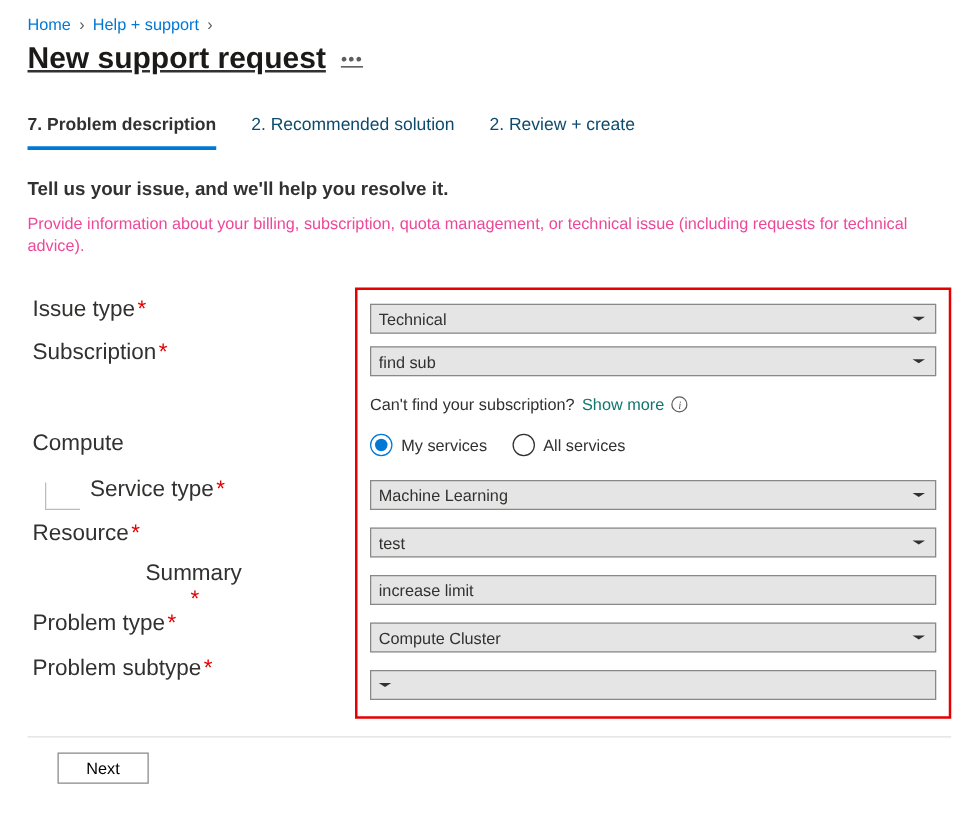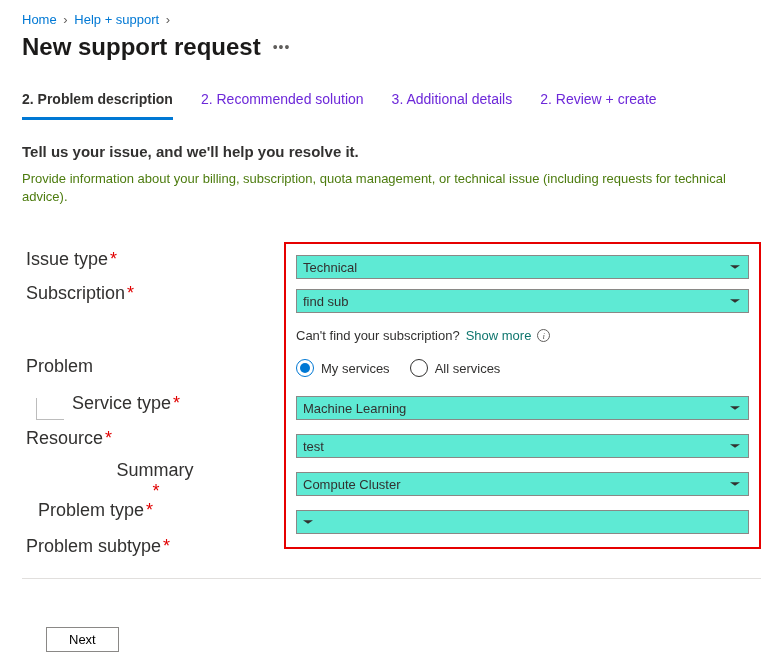--- a/index.html
+++ b/index.html
@@ -7,71 +7,71 @@
       font-family: "Segoe UI", -apple-system, sans-serif;
       font-size: 13px;
       color: #323130;
       background: #fff;
       width: 783px;
       padding: 12px 22px 0 22px;
     }
     .breadcrumb { font-size: 13px; margin-bottom: 6px; }
     .breadcrumb a { color: #0078d4; text-decoration: none; }
     .breadcrumb .sep { color: #605e5c; margin: 0 3px; }
-    .page-title-row { display: flex; align-items: center; gap: 12px; margin-bottom: 30px; }
+    .page-title-row { display: flex; align-items: center; gap: 12px; margin-bottom: 30px; text-decoration: underline; }
     .page-title { font-size: 24px; font-weight: 600; color: #1b1a19; }
     .more-dots { letter-spacing: 1px; color: #605e5c; cursor: pointer; font-size: 14px; }
     .tabs {
       display: flex;
       gap: 28px;
       border-bottom: 1px solid transparent;
       margin-bottom: 22px;
     }
     .tab {
       font-size: 14px;
-      color: #6d28d9;
+      color: #0c4a6e;
       padding-bottom: 10px;
       cursor: pointer;
       border-bottom: 3px solid transparent;
     }
     .tab.active {
       color: #323130;
       font-weight: 600;
       border-bottom-color: #0078d4;
     }
     .section-heading {
       font-size: 15px;
       font-weight: 600;
       margin-bottom: 10px;
     }
     .section-desc {
       font-size: 13px;
-      color: #4d7c0f;
-      margin-bottom: 36px;
+      color: #ec4899;
+      margin-bottom: 24px;
       line-height: 1.4;
     }
     .hl-box {
       border: 2px solid #e60000;
       padding: 6px 6px 8px 6px;
     }
     .form-area {
       display: grid;
       grid-template-columns: 262px 1fr;
       align-items: start;
     }
     .label-col { display: flex; flex-direction: column; font-size: 18px; }
     .label-row { display:flex; align-items:center; padding:4px 0 4px 4px;}
     .req { color: #e00000; margin-left: 2px; }
     .field-col { display: flex; flex-direction: column; }
     .field-row { padding: 5px 4px; }
     .dropdown, .textinput {
       width: 100%;
       height: 24px;
       border: 1px solid #8a8886;
-      background: #5eead4;
+      background: #e5e5e5;
       font-size: 13px;
       padding: 0 6px;
       display: flex;
       align-items: center;
       justify-content: space-between;
       cursor: pointer;
     }
     .textinput { cursor: text; }
     .caret {
       width: 0; height: 0;
@@ -102,79 +102,78 @@
       border-bottom:1px solid #bcbcbc;
       width:28px; height:22px;
       margin:5px 8px 0 14px;
     }
     .service-label-row { display:flex; align-items:flex-end; }
     .footer-divider { border-top:1px solid #e1dfdd; margin-top:14px; }
     .footer { padding: 12px 0 16px 24px; }
     .next-btn {
       padding: 4px 22px;
       background:#fff; border:1px solid #8a8886;
-      font-size:13px; cursor:pointer;margin-top:36px;
+      font-size:13px; cursor:pointer;
     }
   </style>
 </head>
 <body>
 
 <div class="breadcrumb">
   <a href="#">Home</a>
   <span class="sep">›</span>
   <a href="#">Help + support</a>
   <span class="sep">›</span>
 </div>
 
 <div class="page-title-row">
   <h1 class="page-title">New support request</h1>
   <span class="more-dots">•••</span>
 </div>
 
 <div class="tabs">
-  <div class="tab active">2. Problem description</div>
+  <div class="tab active">7. Problem description</div>
   <div class="tab">2. Recommended solution</div>
-  <div class="tab">3. Additional details</div>
   <div class="tab">2. Review + create</div>
 </div>
 
 <div class="section-heading">Tell us your issue, and we'll help you resolve it.</div>
 <div class="section-desc">Provide information about your billing, subscription, quota management, or technical issue (including requests for technical advice).</div>
 
 <div class="form-area">
 
   <div class="label-col">
     <div class="label-row" style="height:34px;">
       <span>Issue type</span>
         <span class="req">*</span>
     </div>
     <div class="label-row" style="height:34px;">
       <span>Subscription</span>
         <span class="req">*</span>
     </div>
     <div style="height:42px;"></div>
     <div class="label-row" style="height:28px;">
-      <span>Problem</span>
+      <span>Compute</span>
     </div>
     <div class="service-label-row" style="height:40px;">
       <div class="tree-connector"></div>
       <div style="display:flex;align-items:center;padding-bottom:6px;">
         <span>Service type</span>
           <span class="req">*</span>
       </div>
     </div>
     <div class="label-row" style="height:36px;">
       <span>Resource</span>
         <span class="req">*</span>
     </div>
     <div class="label-row" style="height:36px;flex-direction:column;">
       <span>Summary</span>
         <span class="req">*</span>
     </div>
-    <div class="label-row" style="height:36px;margin-left:12px;">
+    <div class="label-row" style="height:36px;">
       <span>Problem type</span>
         <span class="req">*</span>
     </div>
     <div class="label-row" style="height:36px;">
       <span>Problem subtype</span>
         <span class="req">*</span>
     </div>
   </div>
 
   <div class="hl-box">
@@ -214,20 +213,25 @@
           <span class="caret"></span>
         </div>
       </div>
       <div class="field-row" style="padding-top:9px;text-align:center;">
         <div class="dropdown">
           <span>test</span>
           <span class="caret"></span>
         </div>
       </div>
       <div class="field-row" style="padding-top:9px;">
+        <div class="textinput">
+          <span>increase limit</span>
+        </div>
+      </div>
+      <div class="field-row" style="padding-top:9px;">
         <div class="dropdown">
           <span>Compute Cluster</span>
           <span class="caret"></span>
         </div>
       </div>
       <div class="field-row" style="padding-top:9px;">
         <div class="dropdown">
           <span class="caret"></span>
         </div>
       </div>

